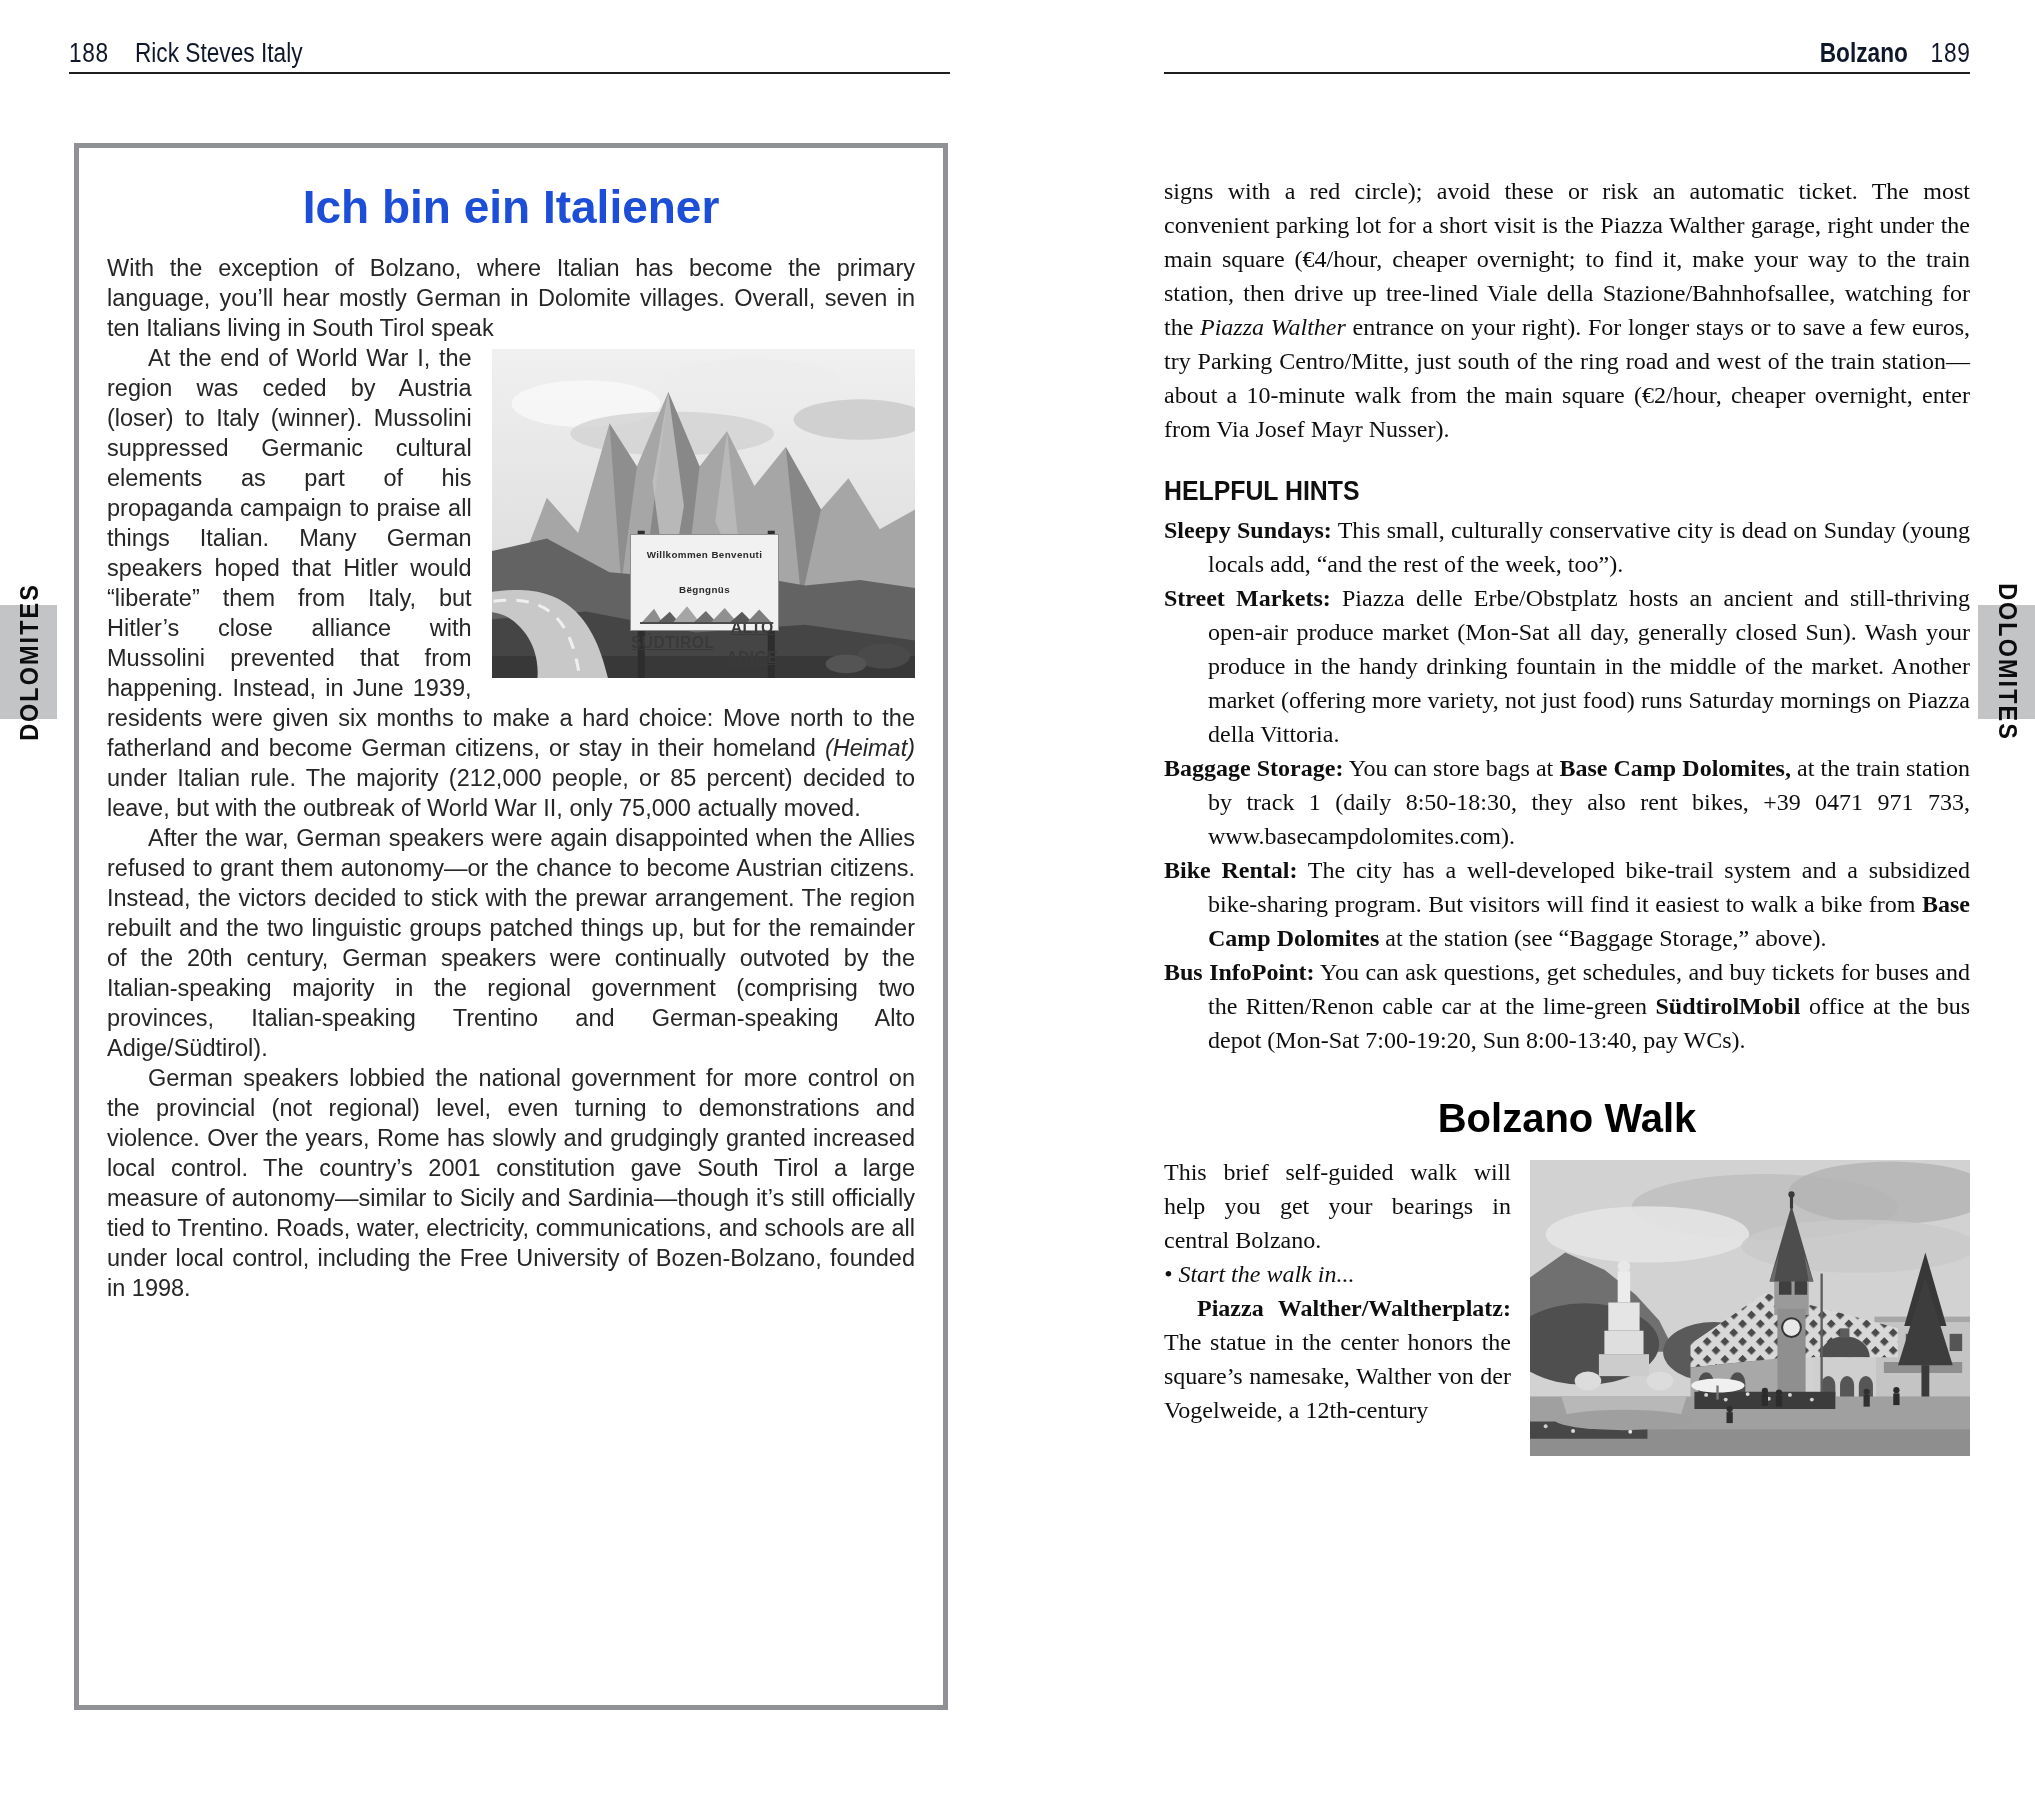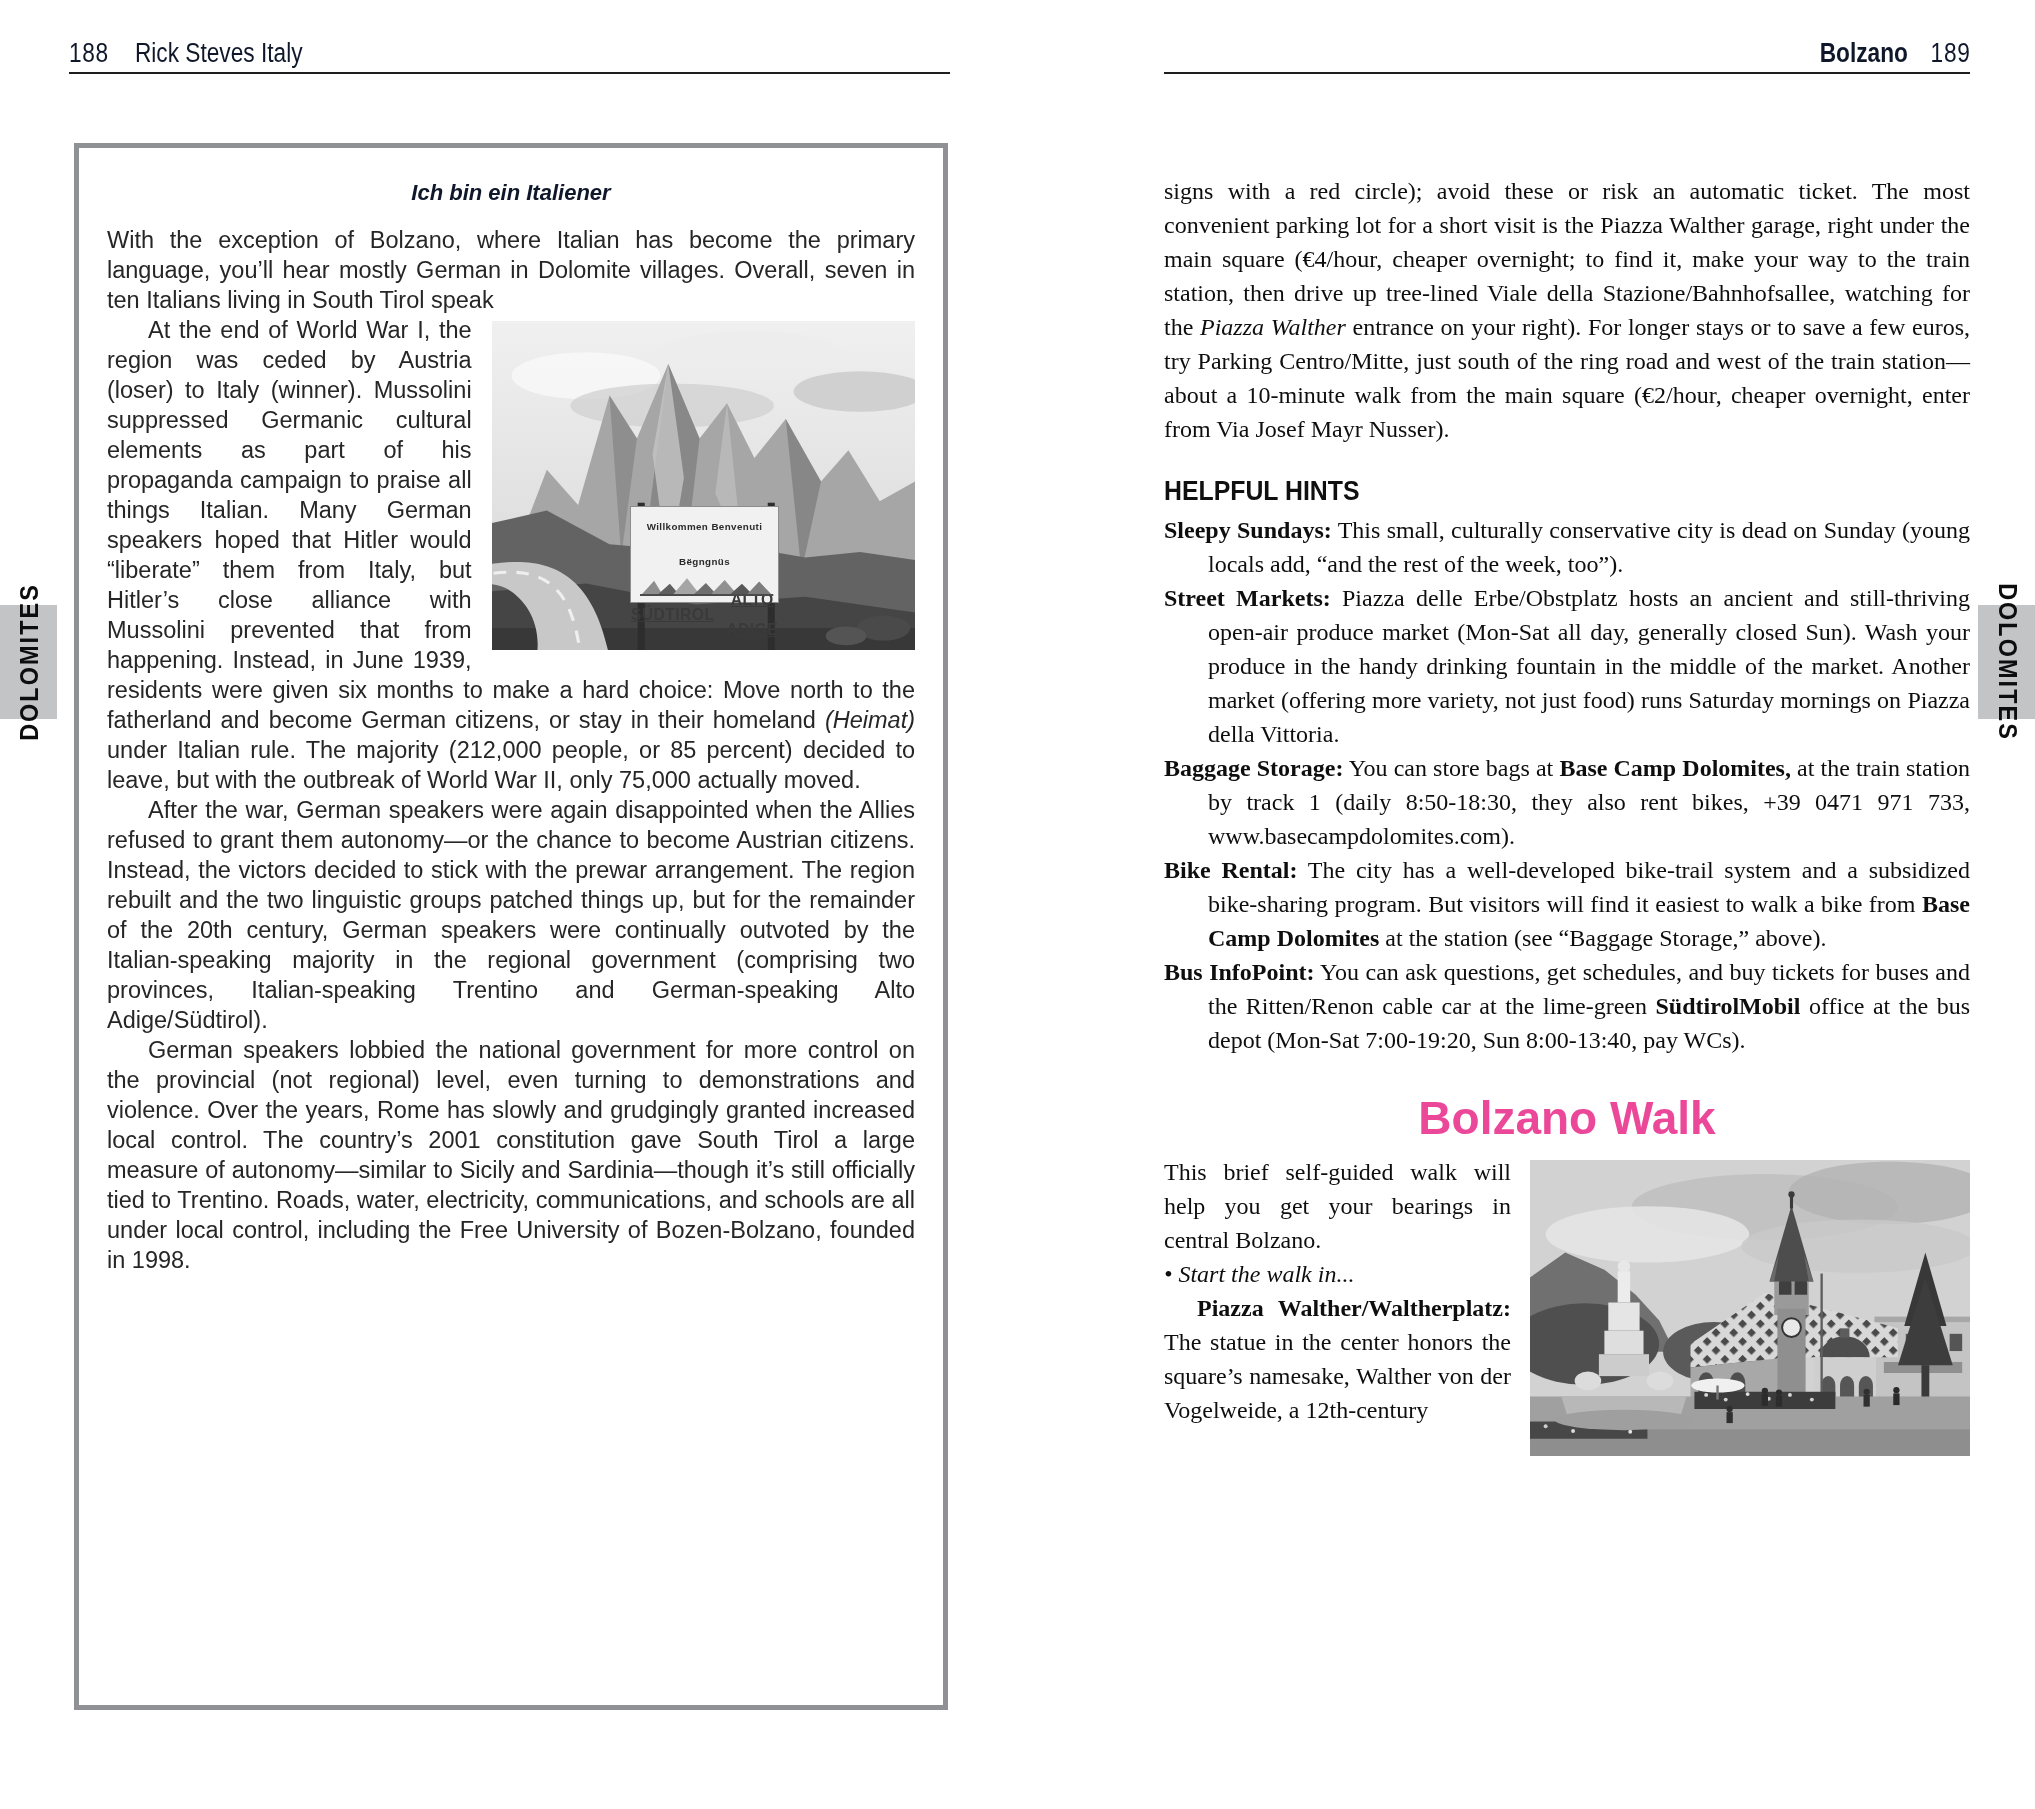--- a/index.html
+++ b/index.html
@@ -33,21 +33,21 @@
   .tab-right .tab-txt { transform:translate(-50%,-50%) rotate(90deg) scaleX(0.9); }
 
   
   .sidebox {
     position:absolute; left:74px; top:143px; width:874px; height:1567px;
     box-sizing:border-box; border:5.5px solid #8f9194; background:#fff;
     padding:19px 28px 0 28px;
   }
   .sidebox-title {
     margin:12.5px 0 19px; text-align:center;
-    font-size:22px; font-weight:bold; font-style:italic; color:#0f172a;
+    font-size:46px; font-weight:bold; color:#1d4ed8;
   }
   .sidebox-body { font-size:23.5px; line-height:30px; text-align:justify; color:#262626; }
   .sidebox-body p { margin:0; }
   .sidebox-body p.indent { text-indent:41px; }
 
   .photo-mountain {
     float:right; width:423px; height:329px; margin:6.3px 0 7.8px 20.4px;
     position:relative; background:#14b8a6; overflow:hidden;
   }
   .photo-mountain svg.scene { position:absolute; left:0; top:0; }
@@ -67,22 +67,22 @@
     font-family:"Liberation Serif", serif; font-size:24px; line-height:34px; color:#0e0e0e;margin-top:28px;
   }
   .right-col p { margin:0; text-align:justify; }
   .hh-heading {
     font-family:"Liberation Sans", sans-serif; font-weight:bold; font-size:27px;
     margin:28px 0 4.7px; color:#101010;
     transform:scaleX(0.92); transform-origin:left center;
   }
   .hint { padding-left:44px; text-indent:-44px; }
   .walk-heading {
-    font-family:"Liberation Sans", sans-serif; font-weight:bold; font-size:46px;
-    text-align:center; margin:44px 0 20.4px; color:#ec4899;
+    font-family:"Liberation Sans", sans-serif; font-weight:bold; font-size:40px;
+    text-align:center; margin:44px 0 20.4px; color:#000000;
   }
   .photo-piazza {
     float:right; width:440px; height:296px; margin:4.7px 0 6.3px 19px;
     position:relative; background:#cccccc; overflow:hidden;
   }
   .walk-bullet { font-style:italic; text-align:left !important; }
   .walk-stop { text-indent:33px; }
 </style>
 </head>
 <body>

